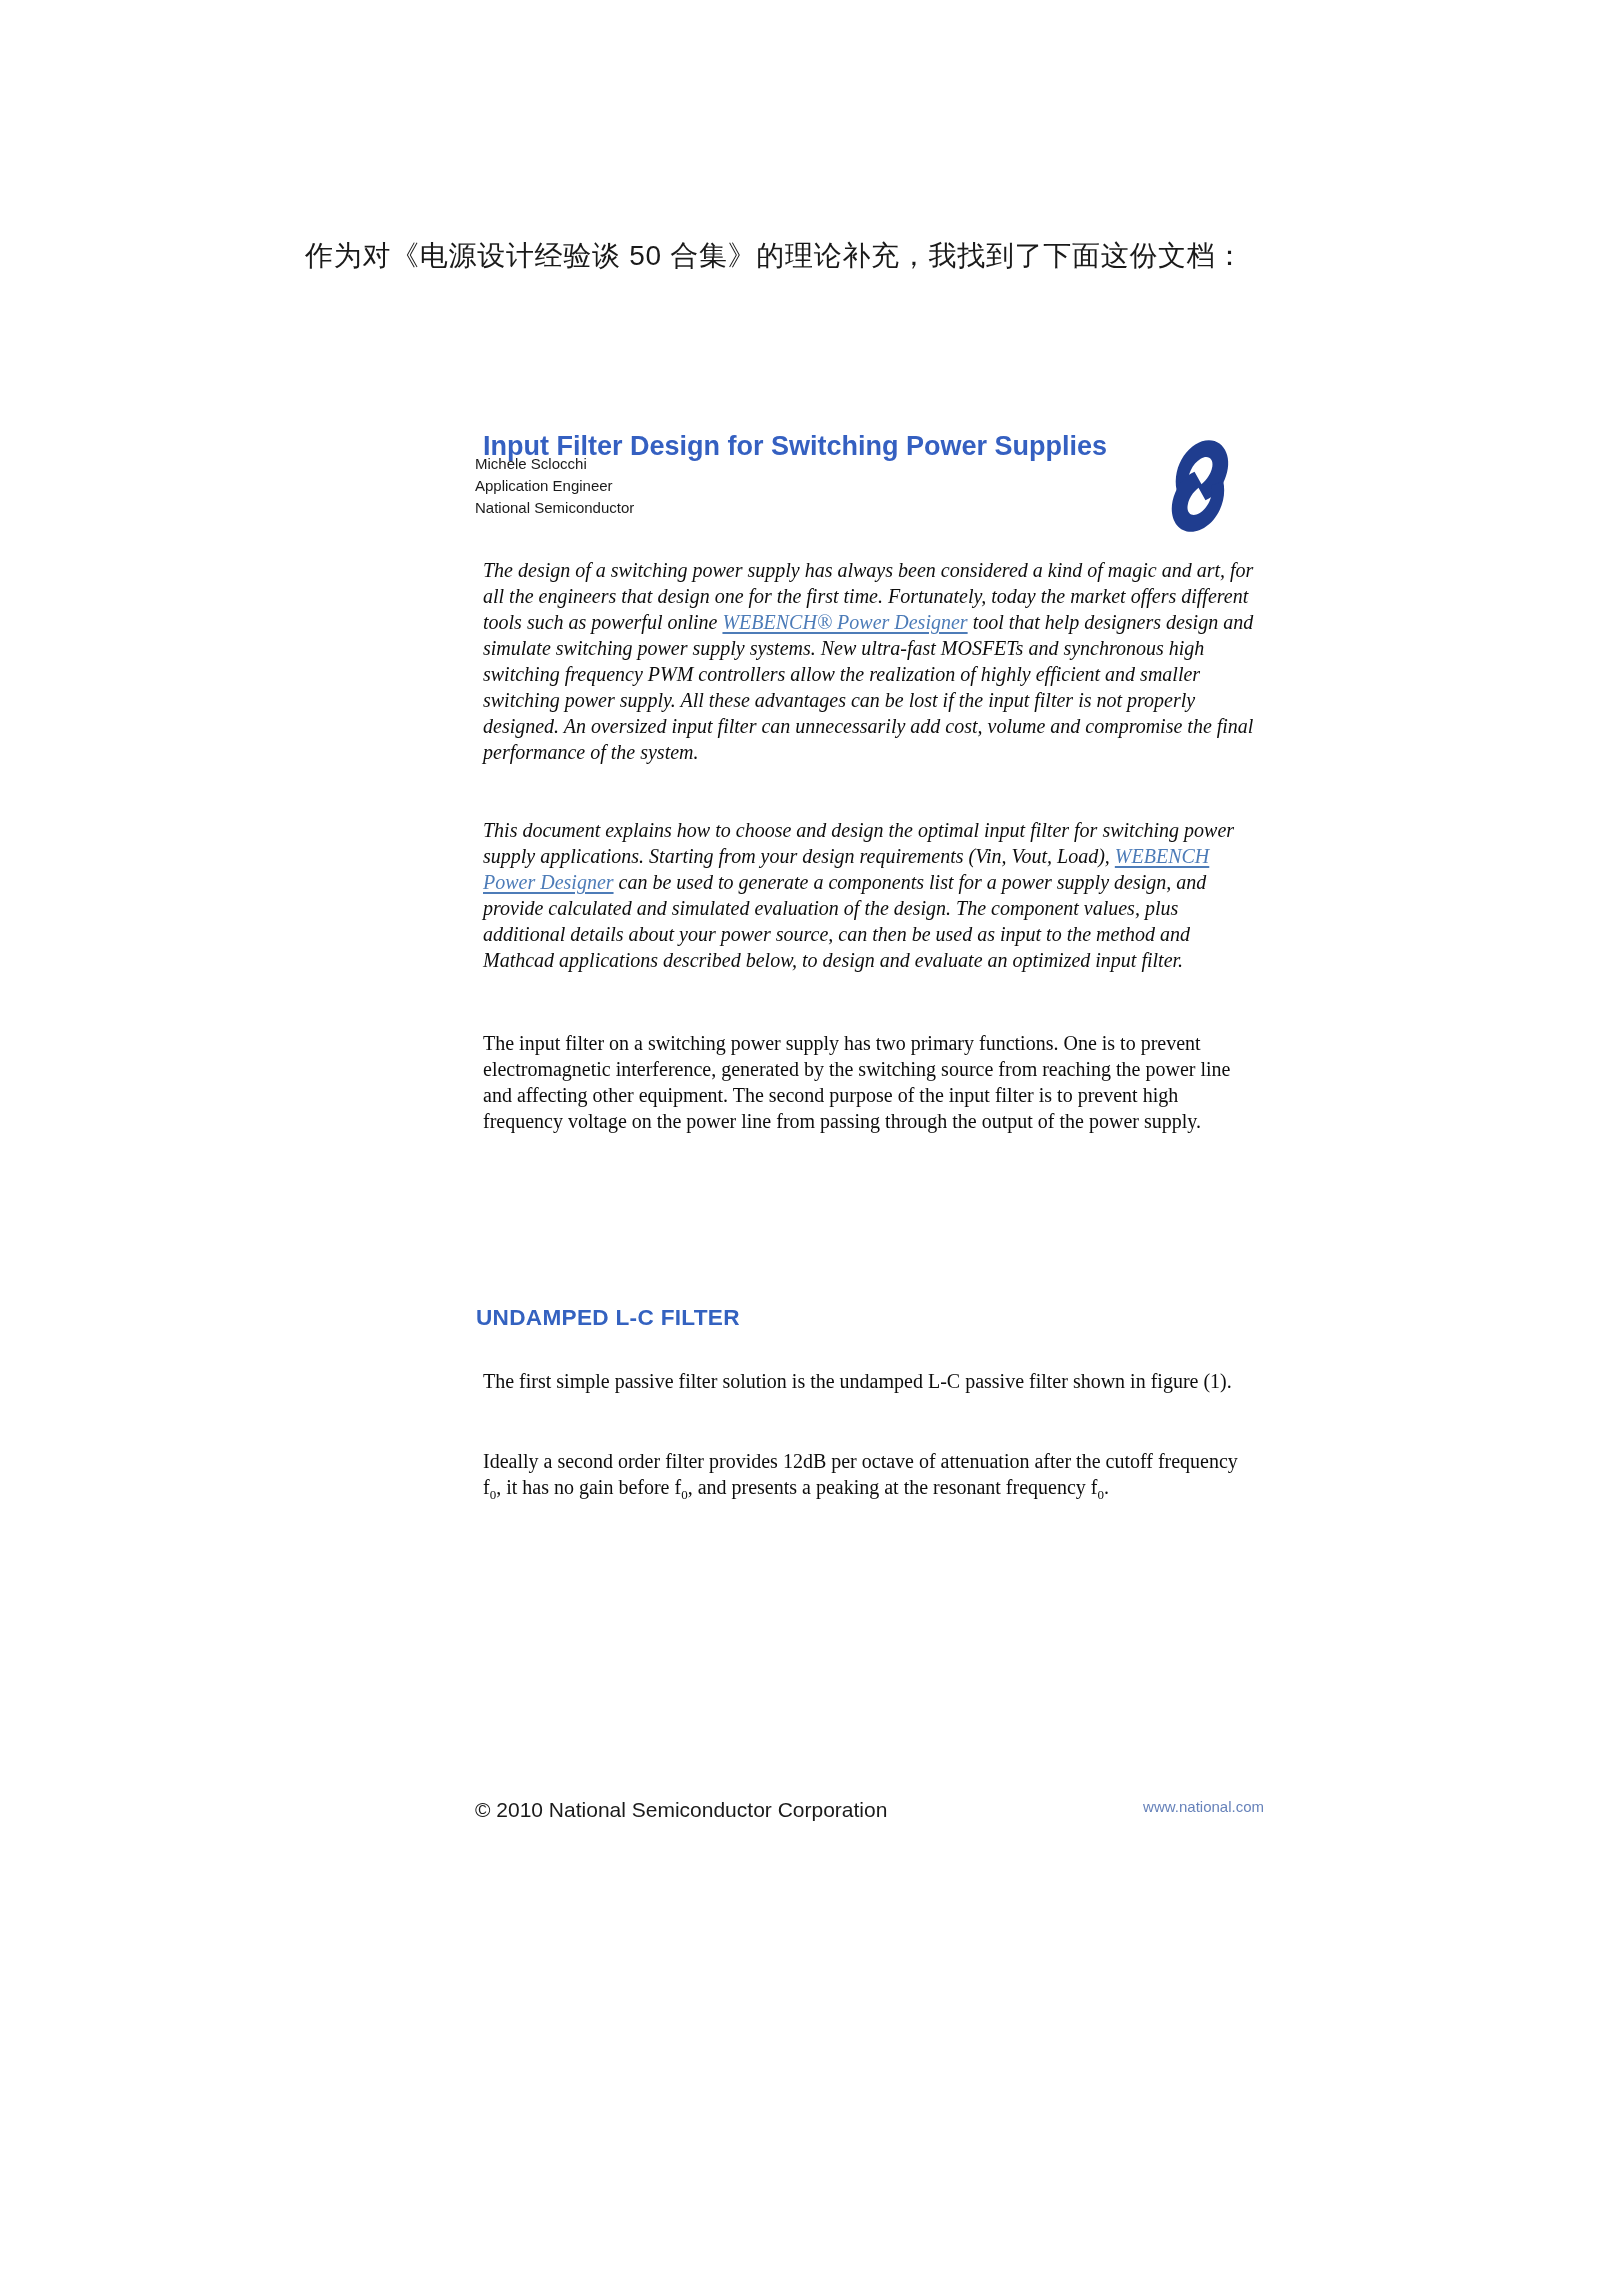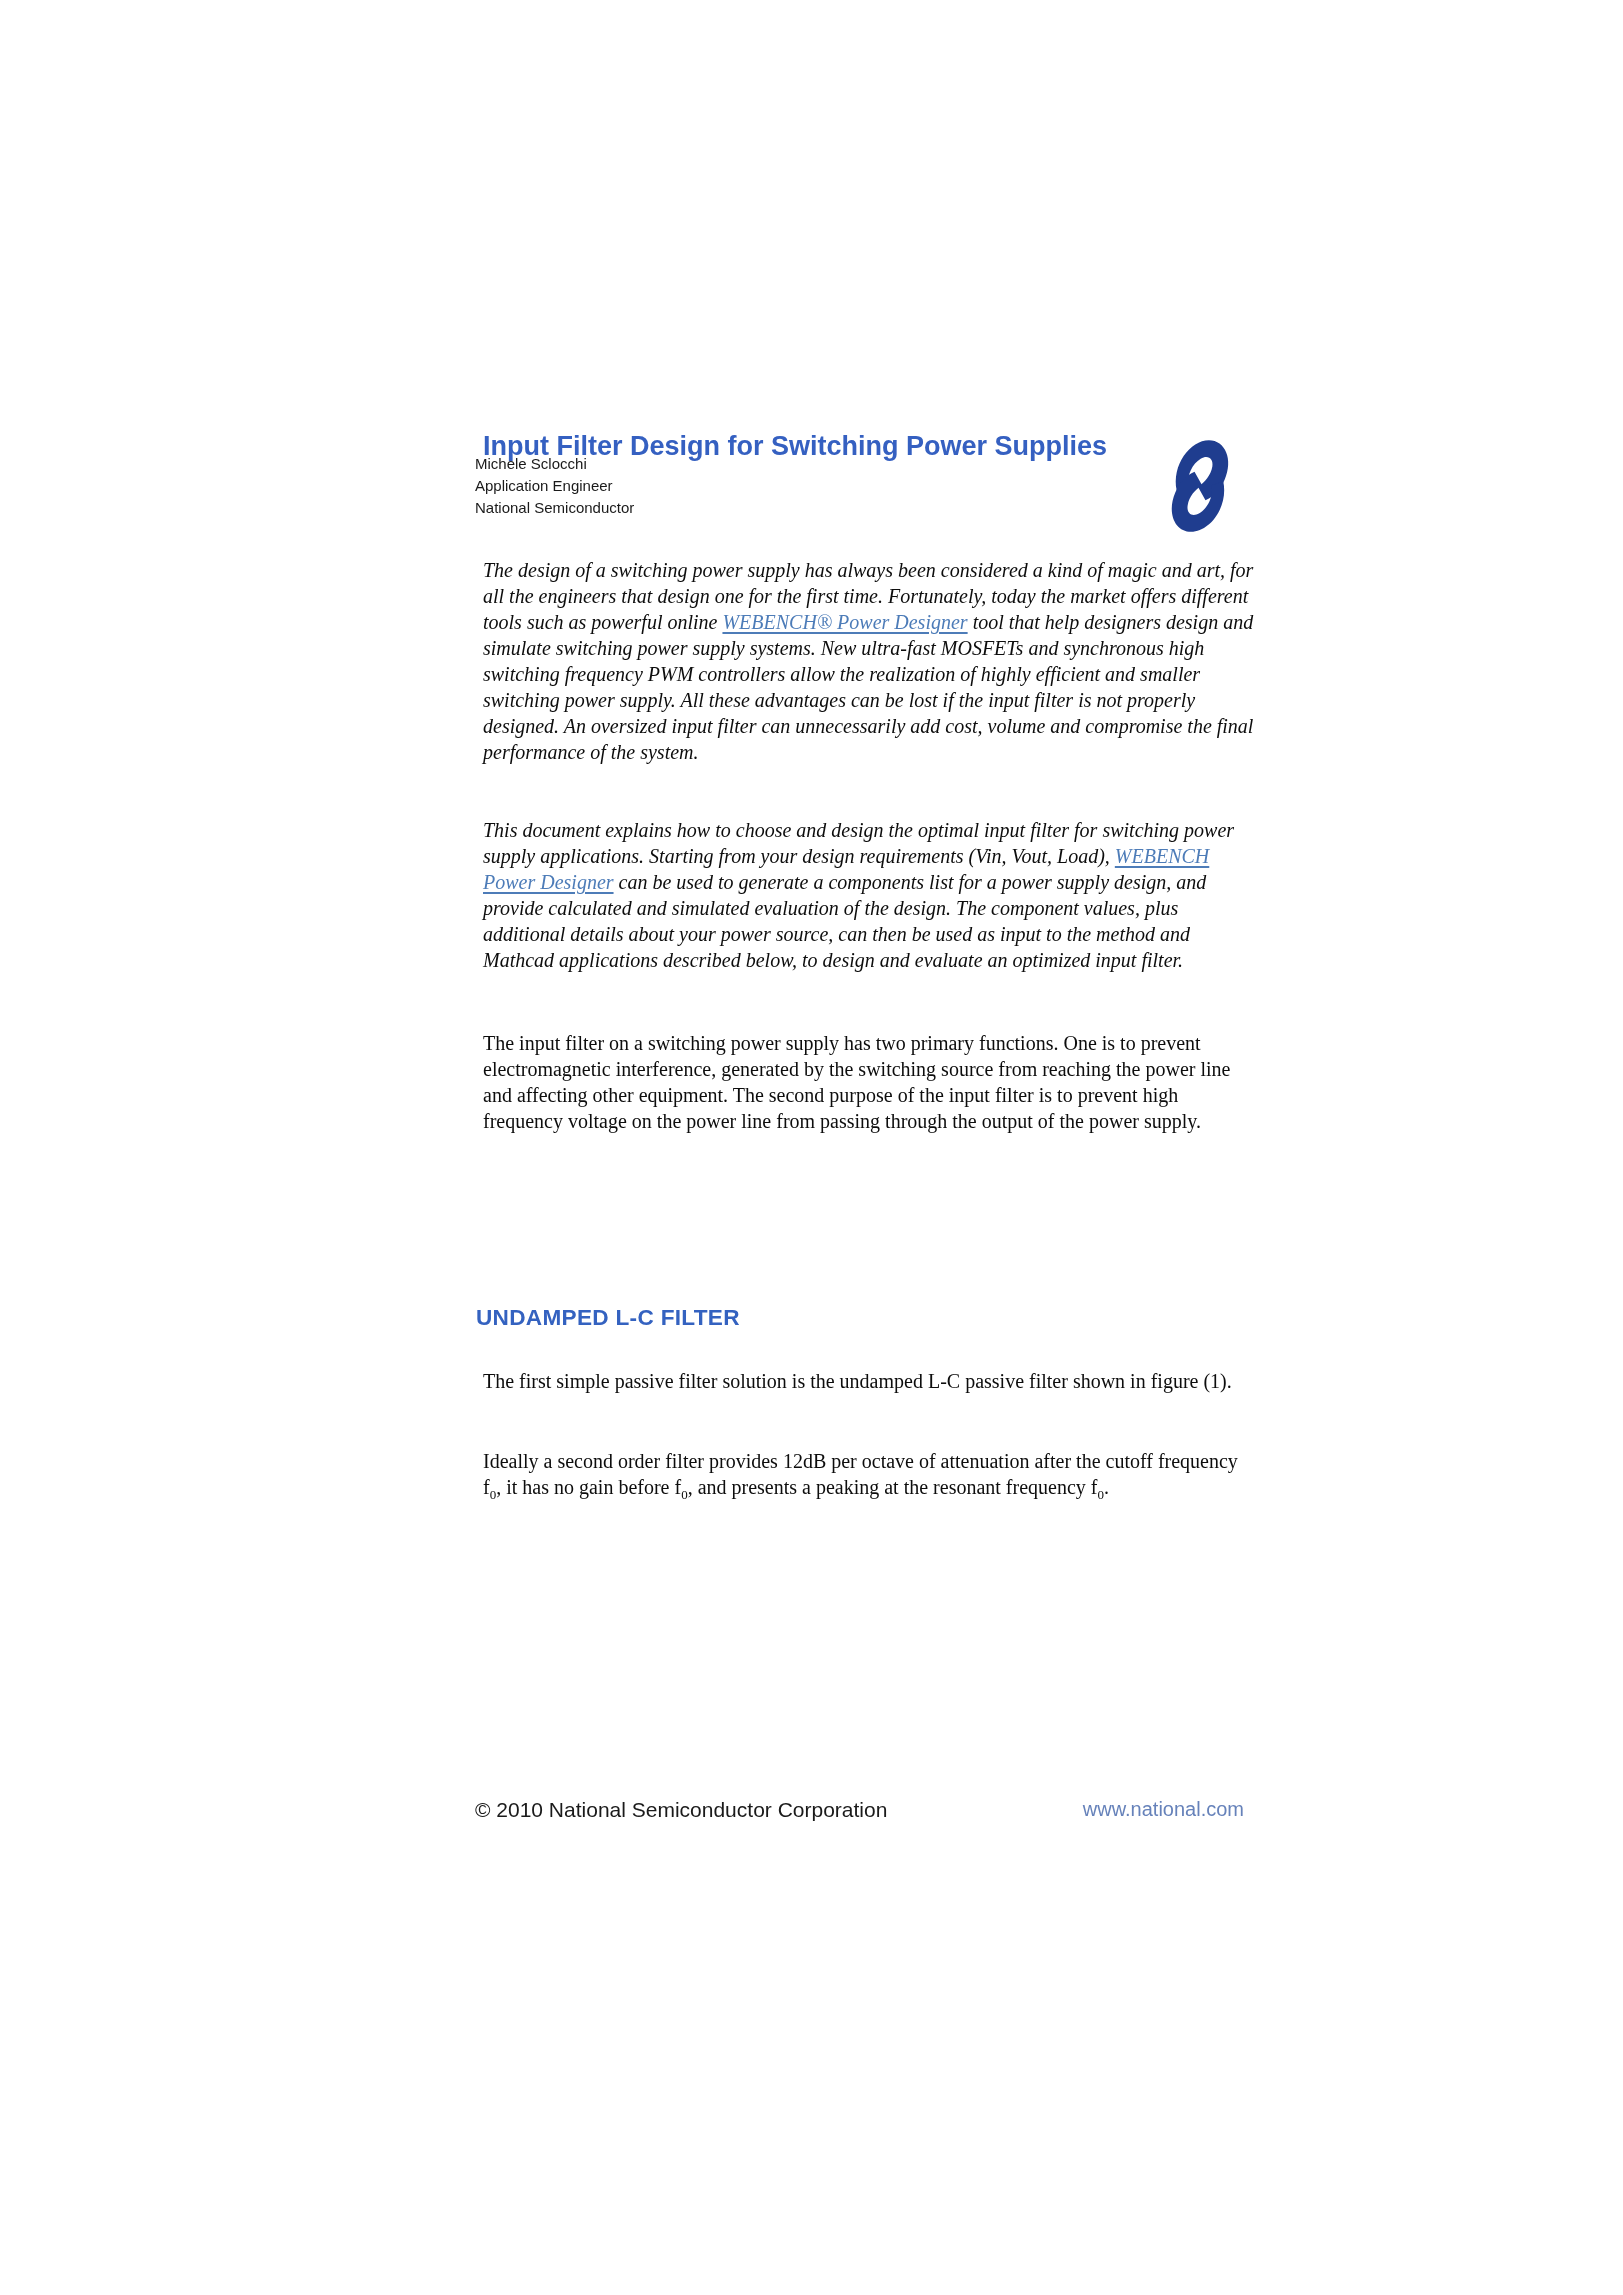--- a/index.html
+++ b/index.html
@@ -74,31 +74,32 @@
 
   sub { font-size: 0.65em; line-height: 0; }
 
   .footer-copy {
     left: 475px; top: 1798px;
     font-size: 21px;
     color: #1a1a1a;
     white-space: nowrap;
   }
   .footer-url {
-    top: 1798px; right: 380px;
-    font-size: 20px;
+    top: 1798px; right: 360px;
+    font-size: 15px;
     color: var(--footer_url, #6682ba);
     white-space: nowrap;
   }
 </style>
 </head>
 <body>
 
 <div class="page">
 
+  <div class="abs note-zh">作为对《电源设计经验谈 50 合集》的理论补充，我找到了下面这份文档：</div>
 
   <h1 class="abs doc-title">Input Filter Design for Switching Power Supplies</h1>
 
   <div class="abs authors">
     <div>Michele Sclocchi</div>
     <div>Application Engineer</div>
     <div>National Semiconductor</div>
   </div>
 
   <svg class="abs logo" viewBox="0 0 100 158" aria-hidden="true">

